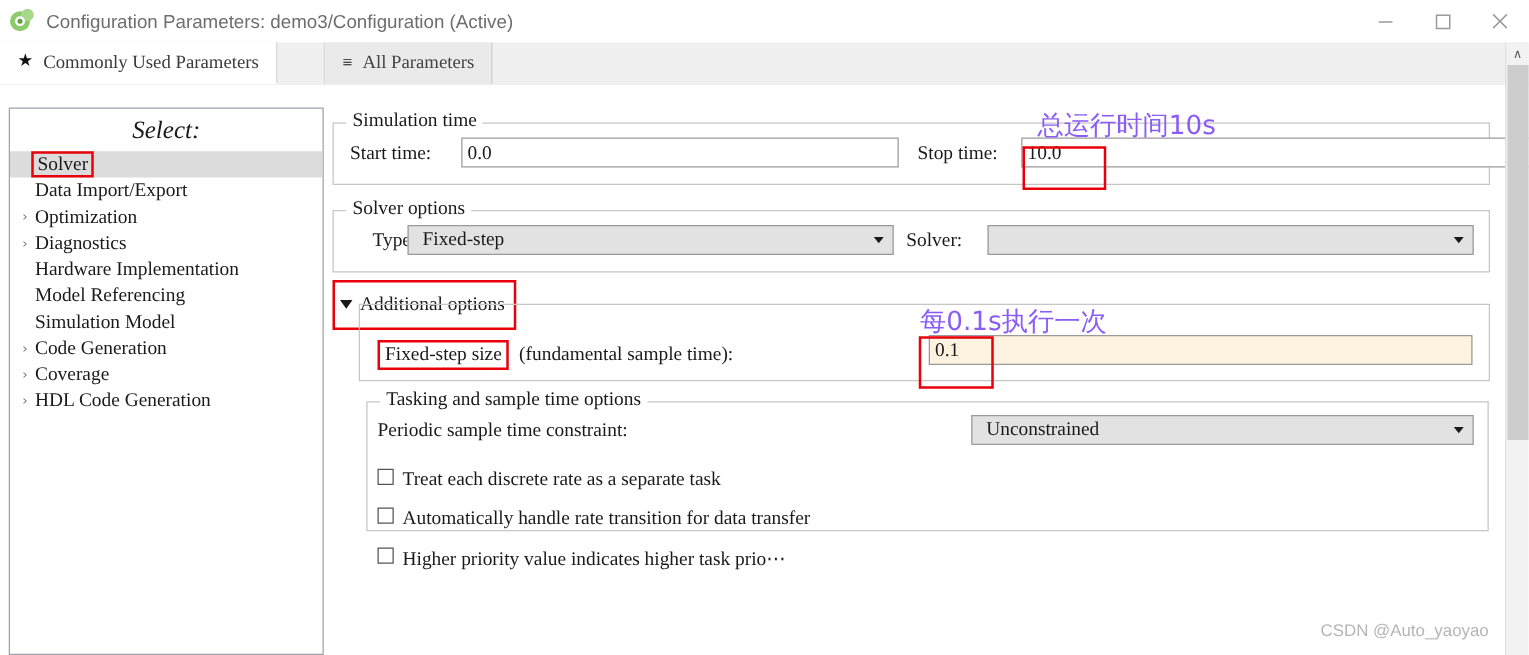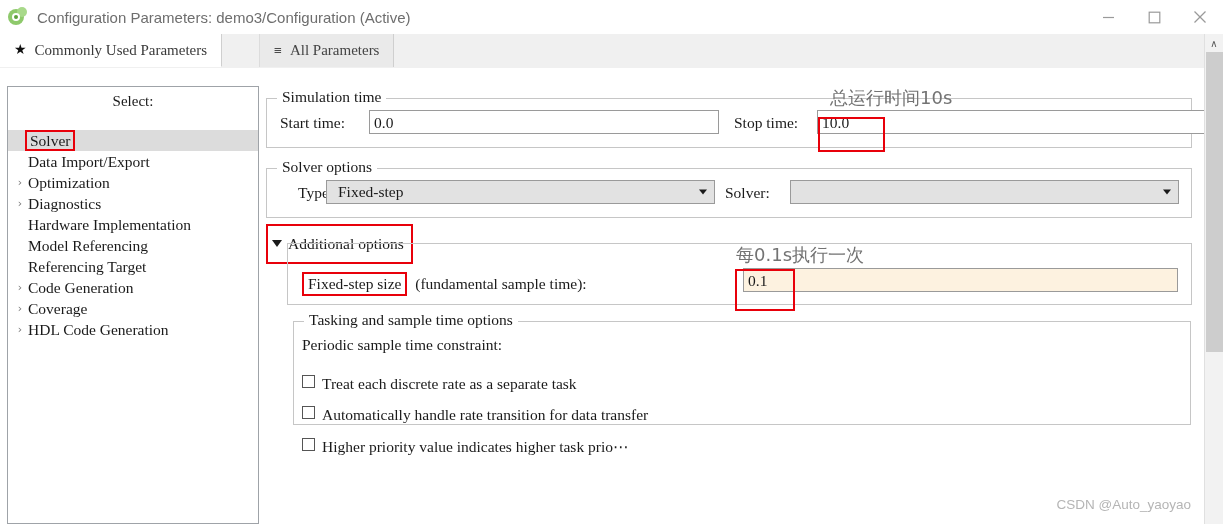--- a/index.html
+++ b/index.html
@@ -112,24 +112,25 @@
     position: absolute;
     left: 7px; top: 18px;
     width: 252px; height: 438px;
     border: 1px solid #9fa3a8;
     background: #ffffff;
     box-sizing: border-box;
     overflow: hidden;
   }
   .sidebar-title {
     text-align: center;
-    font-size: 15px;
+    font-size: 20px;
     color: #1a1a1a;
     padding-top: 6px;
-    padding-bottom: 20px;
+    padding-bottom: 5px;
+    font-style: italic;
   }
   .tree-item {
     height: 21px;
     display: flex;
     align-items: center;
     font-size: 15.5px;
     color: #1a1a1a;
     padding-left: 4px;
     white-space: nowrap;
     position: relative;
@@ -276,22 +277,22 @@
 
   
   .redbox {
     position: absolute;
     border: 2.5px solid #e8000a;
     box-sizing: border-box;
     pointer-events: none;
   }
   .annot {
     position: absolute;
-    color: #737373;
-    font-size: 18px;
+    color: #8b5cf6;
+    font-size: 21px;
     font-family: "DejaVu Sans", "Liberation Sans", sans-serif;
     white-space: nowrap;
   }
 
   
   .scrollbar {
     position: absolute;
     right: 0; top: 34px;
     width: 18px; height: 490px;
     background: #f2f2f2;
@@ -387,21 +388,21 @@
     <div class="tree-item">
       <span class="tree-arrow"></span>
       <span class="tree-label">Hardware Implementation</span>
     </div>
     <div class="tree-item">
       <span class="tree-arrow"></span>
       <span class="tree-label">Model Referencing</span>
     </div>
     <div class="tree-item">
       <span class="tree-arrow"></span>
-      <span class="tree-label">Referencing Target</span>
+      <span class="tree-label">Simulation Model</span>
     </div>
     <div class="tree-item">
       <span class="tree-arrow">›</span>
       <span class="tree-label">Code Generation</span>
     </div>
     <div class="tree-item">
       <span class="tree-arrow">›</span>
       <span class="tree-label">Coverage</span>
     </div>
     <div class="tree-item">
@@ -442,20 +443,24 @@
     <div class="lbl" style="left:36px; top:186px;">
       <span style="border:2px solid #e8000a; padding:1px 4px; display:inline-block; line-height:18px;">Fixed-step size</span>
       <span style="margin-left:4px;">(fundamental sample time):</span>
     </div>
     <div class="txtfield cream" style="left:477px; top:182px; width:435px;">0.1</div>
 
     <div class="group grp-tasking">
       <div class="group-title">Tasking and sample time options</div>
     </div>
     <div class="lbl" style="left:36px; top:250px;">Periodic sample time constraint:</div>
+    <div class="combo" style="left:511px; top:246px; width:402px;">
+      <span>Unconstrained</span>
+      <span class="arrow"></span>
+    </div>
 
     <div class="cbrow" style="left:36px; top:289px;">
       <span class="cbox"></span>
       <span>Treat each discrete rate as a separate task</span>
     </div>
     <div class="cbrow" style="left:36px; top:320px;">
       <span class="cbox"></span>
       <span>Automatically handle rate transition for data transfer</span>
     </div>
     <div class="cbrow" style="left:36px; top:352px;">

